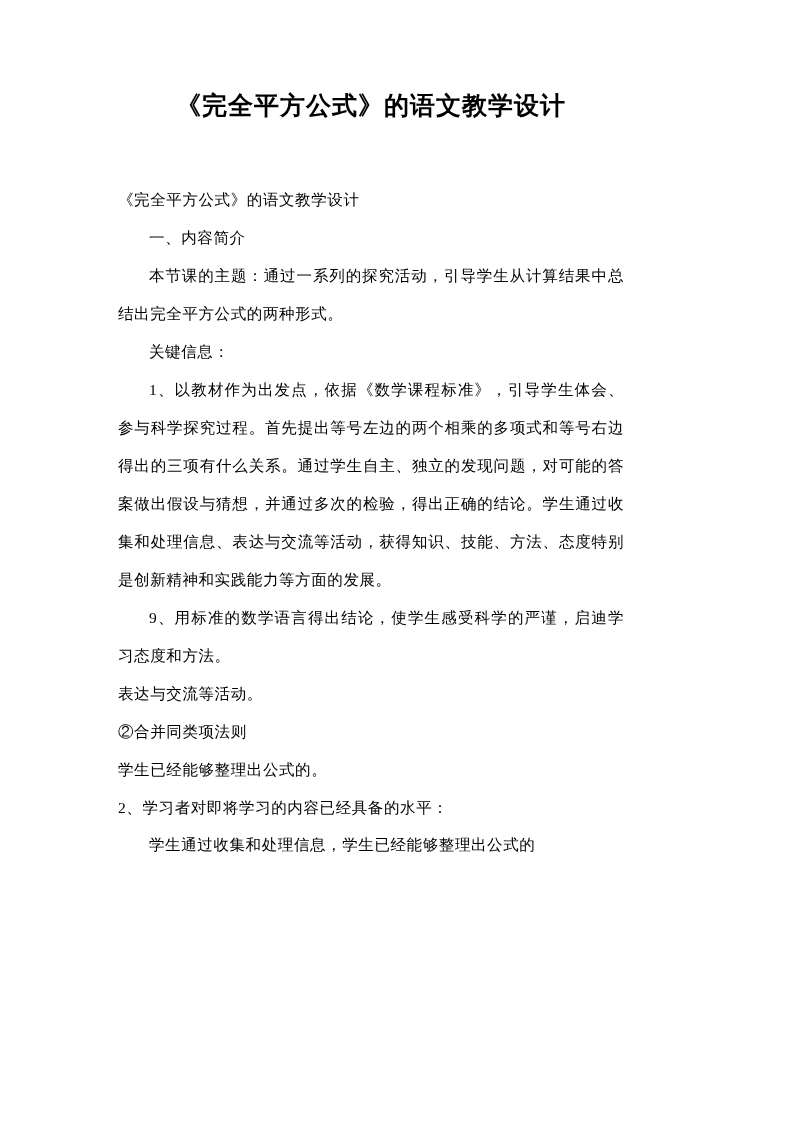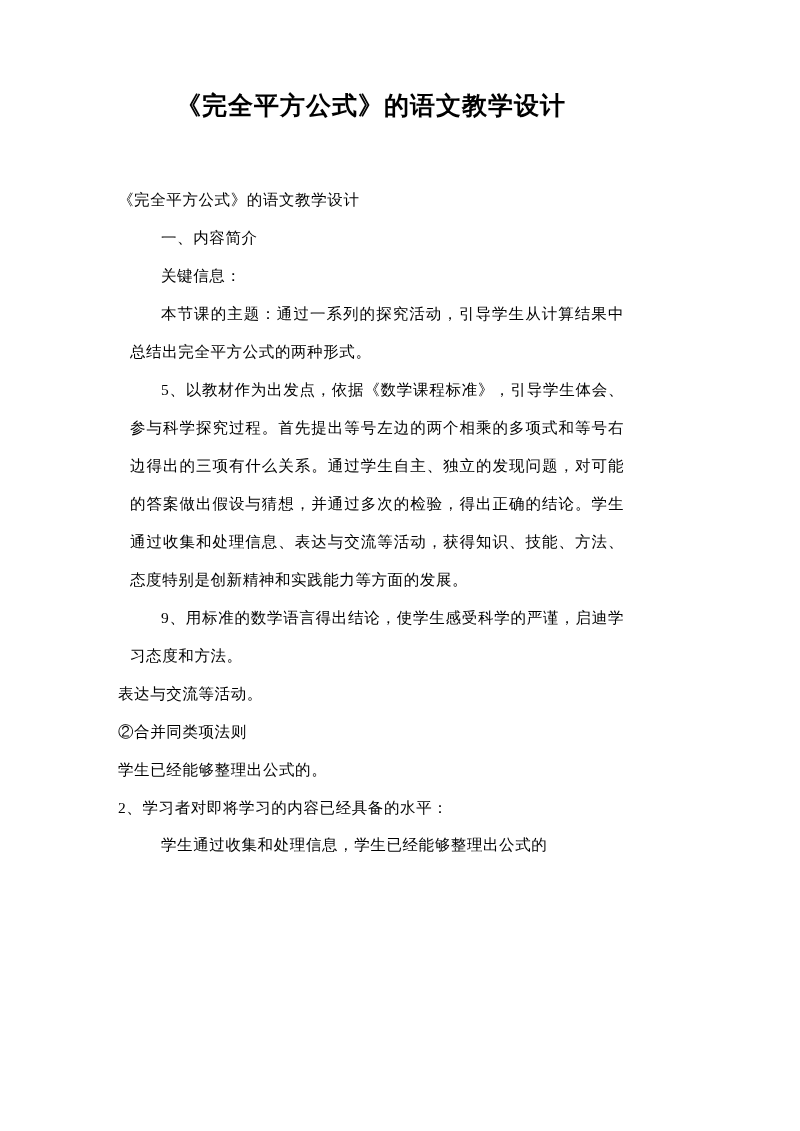--- a/index.html
+++ b/index.html
@@ -38,37 +38,36 @@
     font-size: 15.5px;
     line-height: 2.45;
     text-align: justify;
     text-justify: inter-ideograph;
     letter-spacing: 0.6px;
     margin: 0;
     white-space: pre-wrap;
   }
   .indent {
     text-indent: 2em;
-    margin-left: 12px;
   }
   .noindent {
     text-indent: 0;
   }
 </style>
 </head>
 <body>
 
 <div class="page">
   <h1 class="doc-title">《完全平方公式》的语文教学设计</h1>
   <div class="body-text">
     <p class="para noindent">《完全平方公式》的语文教学设计</p>
     <p class="para indent">一、内容简介</p>
+    <p class="para indent">本节课的主题：通过一系列的探究活动，引导学生从计算结果中总结出完全平方公式的两种形式。</p>
     <p class="para indent">关键信息：</p>
-    <p class="para indent">本节课的主题：通过一系列的探究活动，引导学生从计算结果中总结出完全平方公式的两种形式。</p>
-    <p class="para indent">5、以教材作为出发点，依据《数学课程标准》，引导学生体会、参与科学探究过程。首先提出等号左边的两个相乘的多项式和等号右边得出的三项有什么关系。通过学生自主、独立的发现问题，对可能的答案做出假设与猜想，并通过多次的检验，得出正确的结论。学生通过收集和处理信息、表达与交流等活动，获得知识、技能、方法、态度特别是创新精神和实践能力等方面的发展。</p>
+    <p class="para indent">1、以教材作为出发点，依据《数学课程标准》，引导学生体会、参与科学探究过程。首先提出等号左边的两个相乘的多项式和等号右边得出的三项有什么关系。通过学生自主、独立的发现问题，对可能的答案做出假设与猜想，并通过多次的检验，得出正确的结论。学生通过收集和处理信息、表达与交流等活动，获得知识、技能、方法、态度特别是创新精神和实践能力等方面的发展。</p>
     <p class="para indent">9、用标准的数学语言得出结论，使学生感受科学的严谨，启迪学习态度和方法。</p>
     <p class="para noindent">表达与交流等活动。</p>
     <p class="para noindent">②合并同类项法则</p>
     <p class="para noindent">学生已经能够整理出公式的。</p>
     <p class="para noindent">2、学习者对即将学习的内容已经具备的水平：</p>
     <p class="para indent">学生通过收集和处理信息，学生已经能够整理出公式的</p>
   </div>
 </div>
 
 </body></html>

